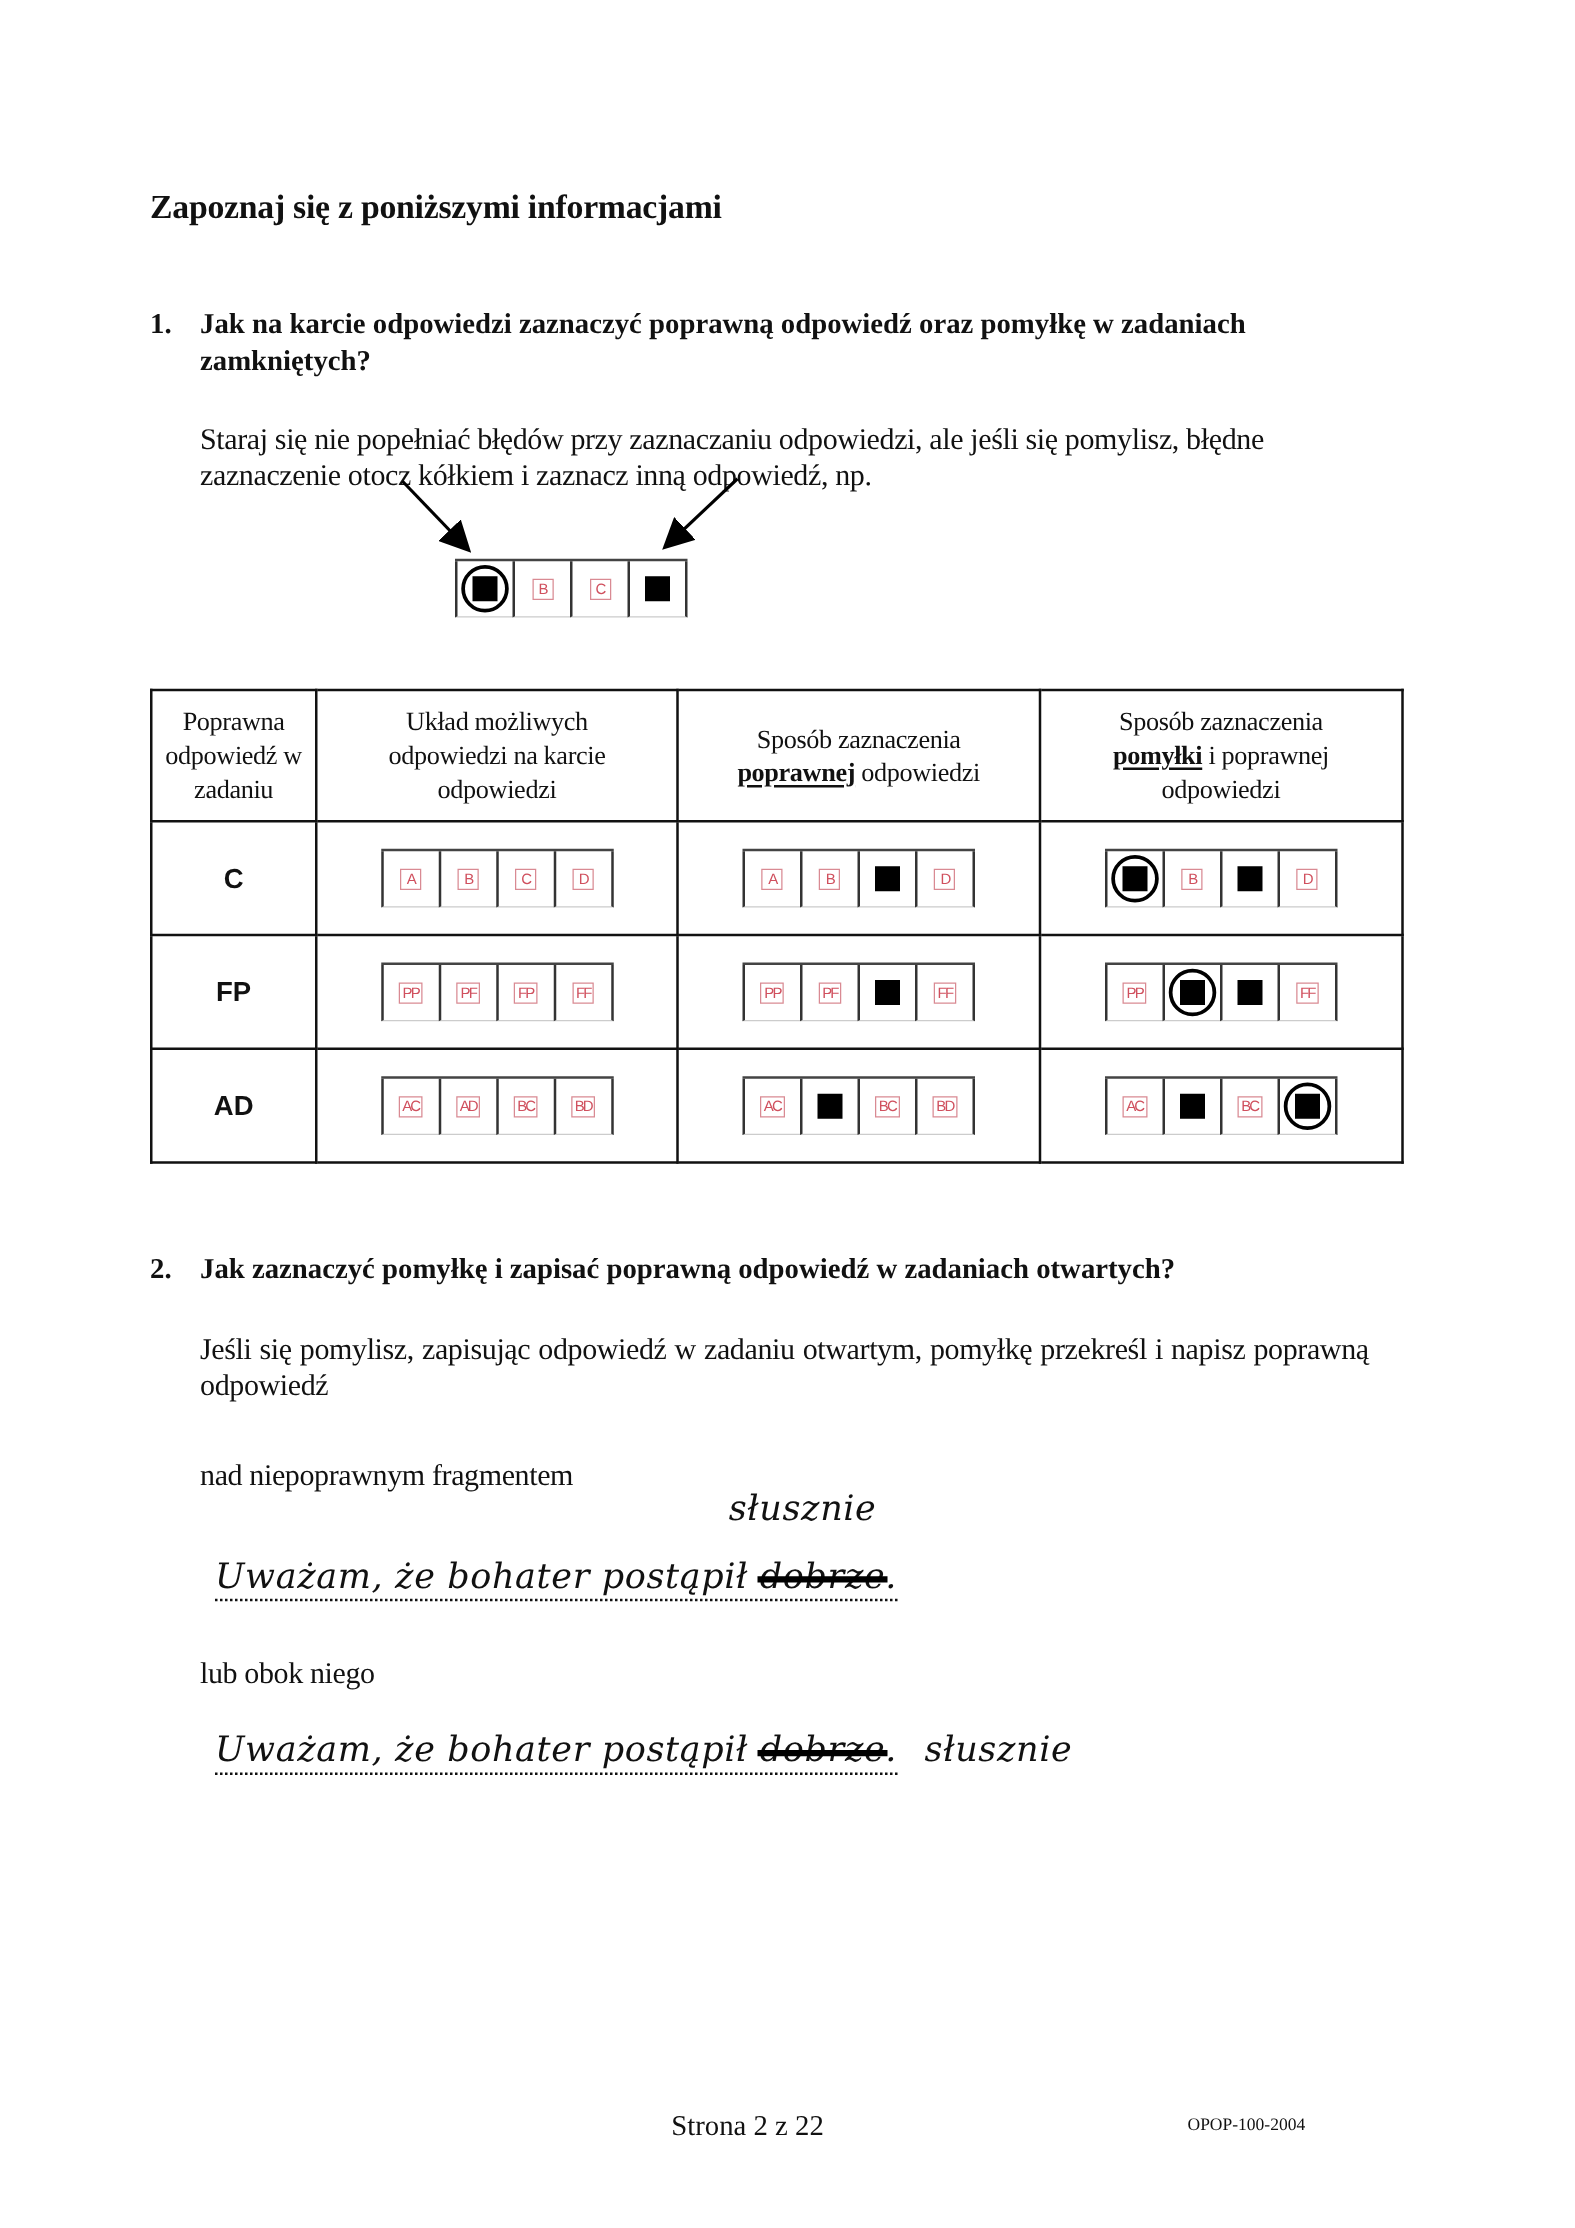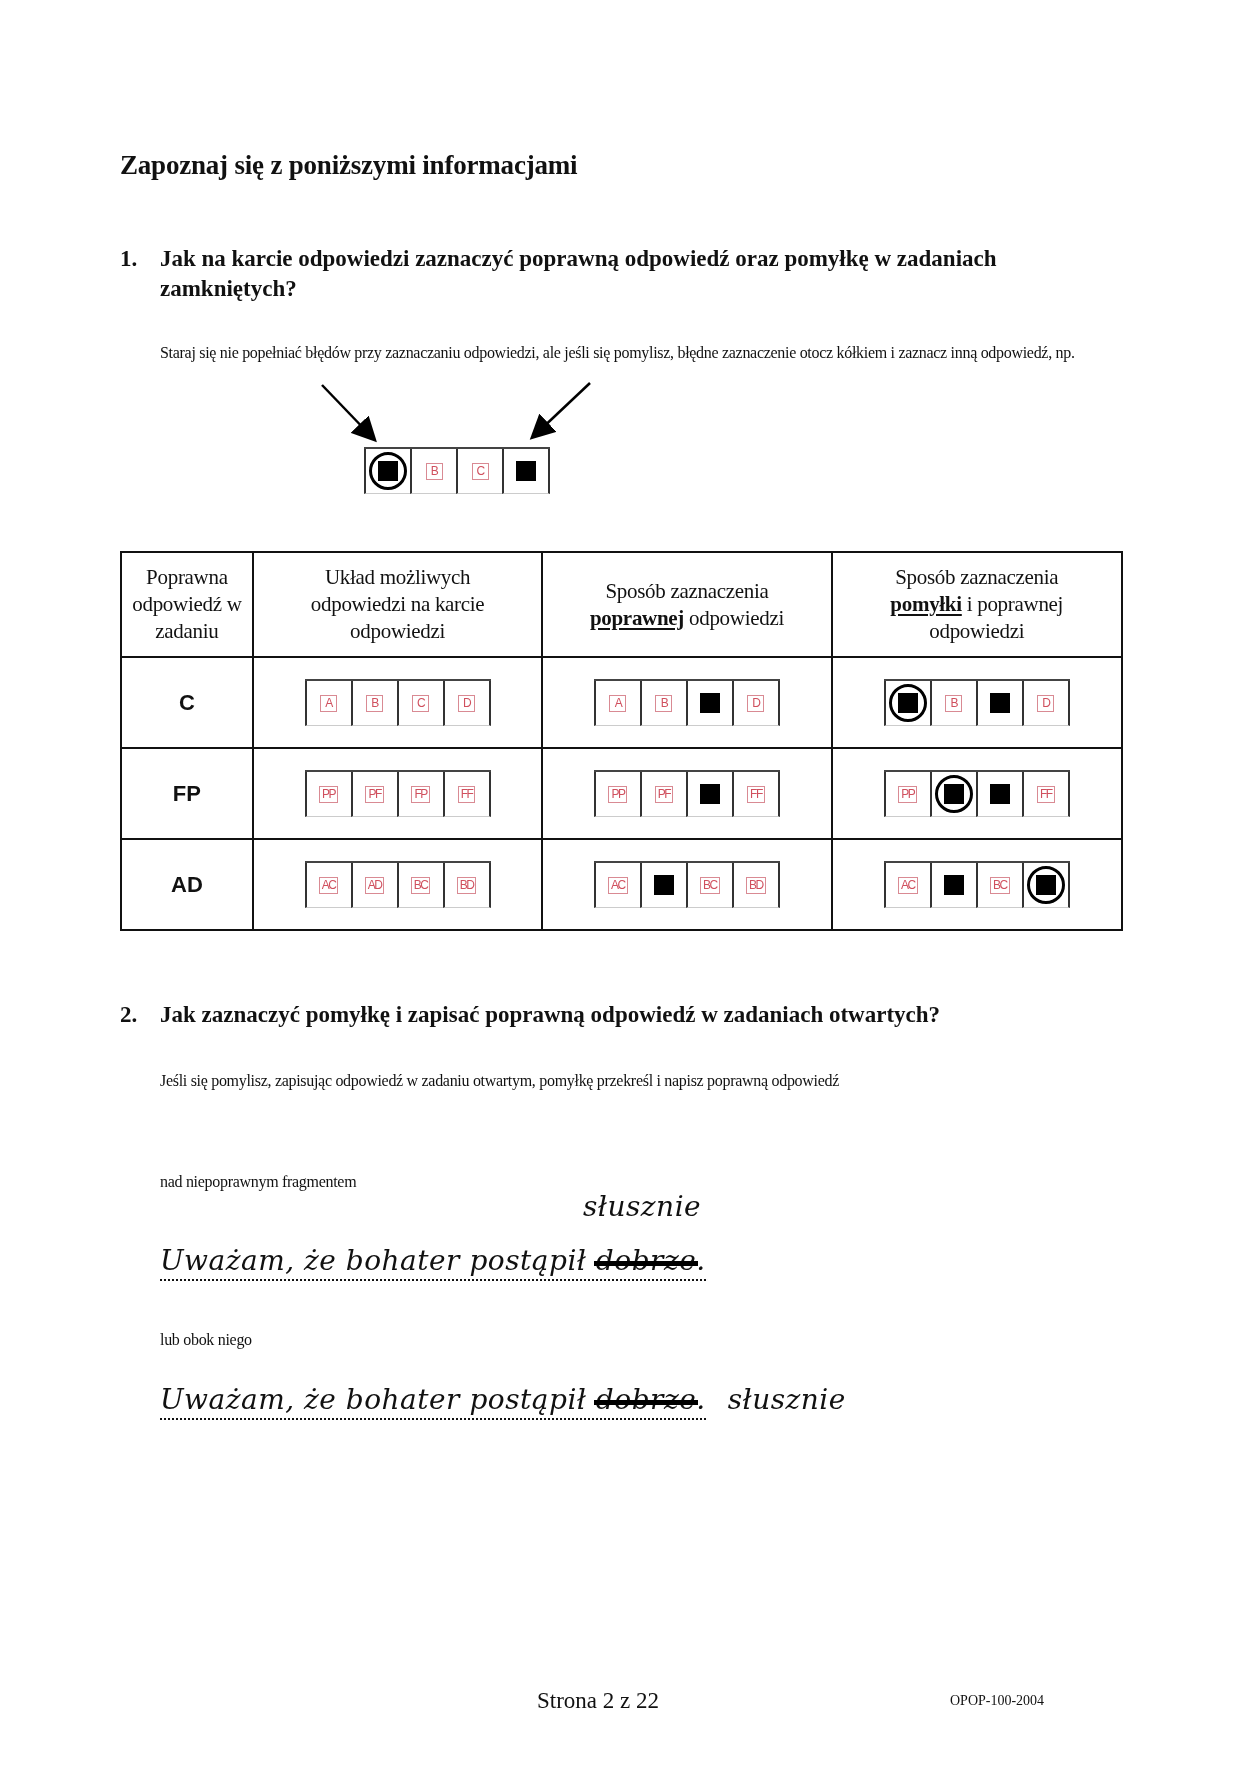--- a/index.html
+++ b/index.html
@@ -2,21 +2,21 @@
 <html><head>
 <meta charset="utf-8">
 <style>
   html, body { margin: 0; padding: 0; background: #ffffff; }
   body { width: 1260px; height: 1782px; position: relative; overflow: hidden;
          font-family: "Liberation Serif", "DejaVu Serif", serif; color: #111; }
   .abs { position: absolute; }
   .title { left: 120px; top: 150px; font-size: 27px; font-weight: bold; letter-spacing: -0.2px; }
   .q-heading { font-size: 23px; font-weight: bold; line-height: 30px; }
   .q-num { position: absolute; left: -40px; top: 0; }
-  .para { font-size: 16px; line-height: 29px; letter-spacing: -0.3px; }
+  .para { font-size: 24px; line-height: 29px; letter-spacing: -0.3px; }
   .u { text-underline-offset: 3px; }
   .ub { font-weight: bold; text-decoration: underline; text-underline-offset: 3px; }
 
   
   .strip { display: flex; border-top: 2px solid #444; }
   .strip .cell { width: 44px; height: 44px; border-left: 2px solid #333; position: relative;
                  display: flex; align-items: center; justify-content: center; border-bottom: 1px solid #ccc; }
   .strip .cell:last-child { border-right: 2px solid #333; }
   .opt { font-family: "Liberation Sans", "DejaVu Sans", sans-serif; color: #d0505e; font-size: 12px;
          border: 1.5px solid #d98a93; padding: 0px 2px; line-height: 15px; min-width: 11px; text-align: center;
@@ -29,21 +29,21 @@
   table.tbl { position: absolute; left: 120px; top: 551px; border-collapse: collapse; width: 1003px; }
   table.tbl td, table.tbl th { border: 2px solid #111; padding: 0; text-align: center; vertical-align: middle; }
   table.tbl th { font-weight: normal; font-size: 21px; line-height: 27px; height: 84px; letter-spacing: -0.3px; }
   table.tbl td { height: 89px; }
   .col1 { width: 130px; } .col2 { width: 288px; } .col3 { width: 288px; } .col4 { width: 289px; }
   .rowlabel { font-family: "Liberation Sans", "DejaVu Sans", sans-serif; font-weight: bold; font-size: 22px; }
   .tbl .strip { margin: 0 auto; width: max-content; }
 
   
   .hand { font-family: "DejaVu Serif", serif; font-style: italic; font-size: 28px; letter-spacing: 0.5px; }
-  .dotted { border-bottom: 2px dotted #111; padding-bottom: 2px; }
+  .dotted { border-bottom: 2px dotted #111; padding-bottom: 2px; margin-left: 12px; }
   .strike { position: relative; }
   .strike::after { content: ""; position: absolute; left: -2px; right: -2px; top: 52%; height: 5px; background: #000; }
 
   .footer-page { left: 537px; top: 1688px; font-size: 23px; }
   .footer-code { left: 950px; top: 1693px; font-size: 14px; }
 
   svg.arrows { position: absolute; left: 300px; top: 375px; }
 </style>
 </head>
 <body>

